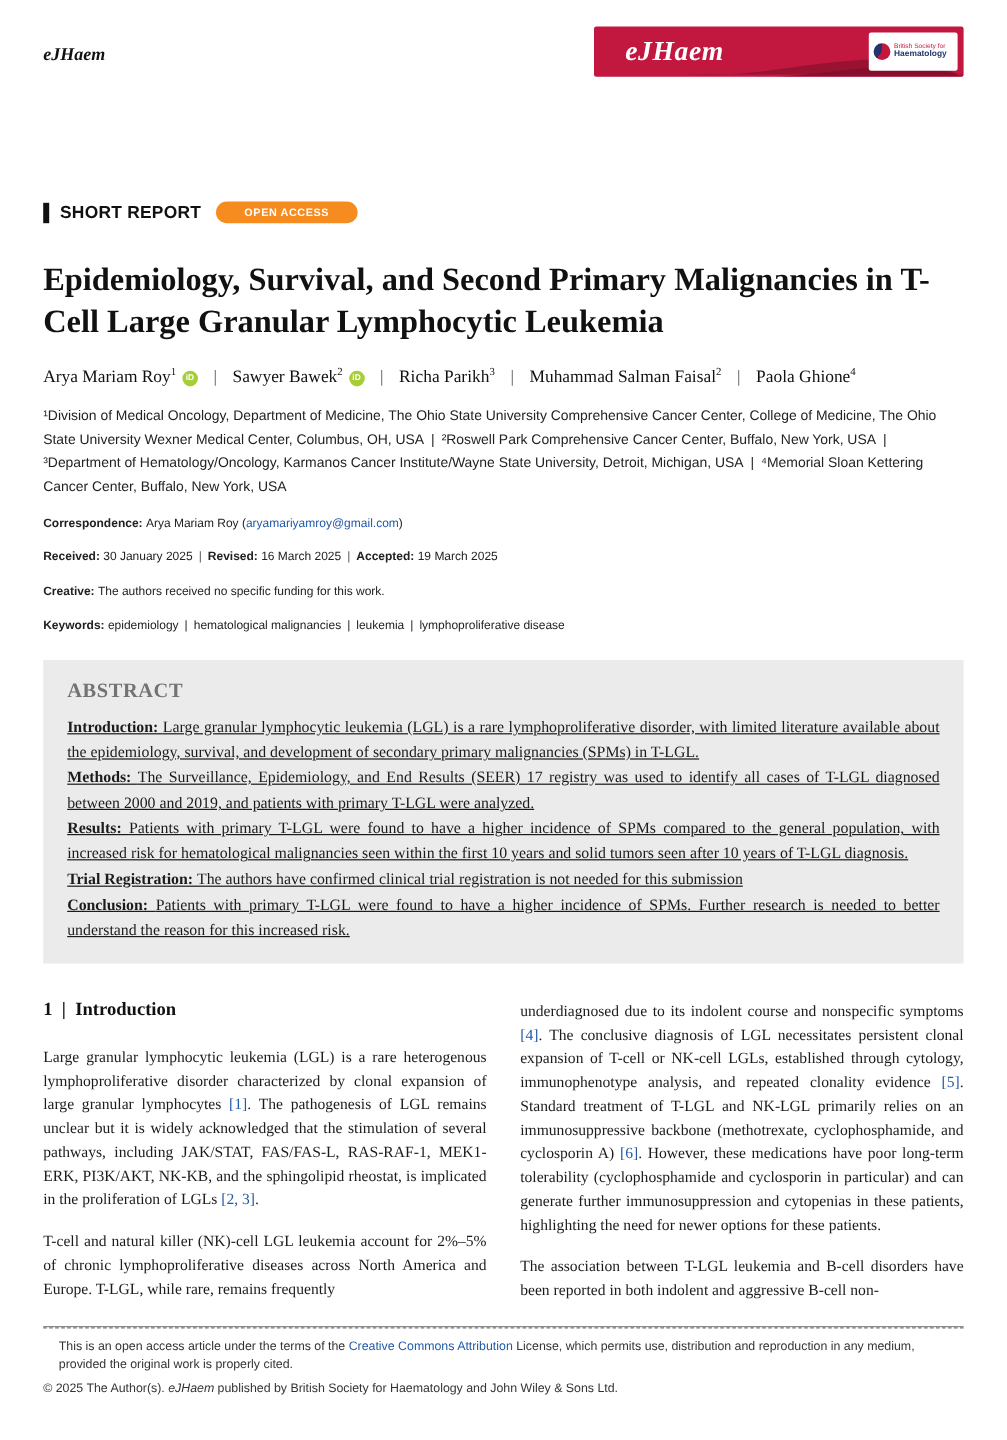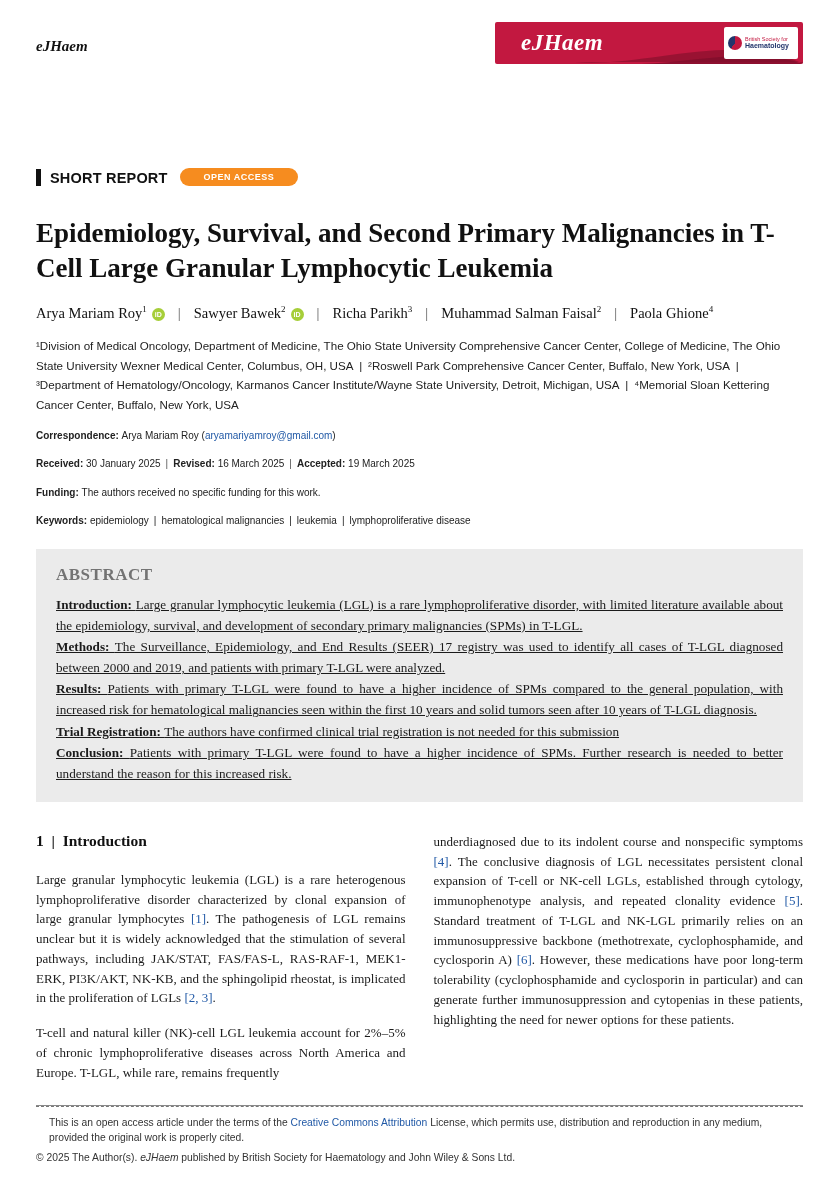--- a/index.html
+++ b/index.html
@@ -100,40 +100,41 @@
     <h1 class="title">Epidemiology, Survival, and Second Primary Malignancies in T-Cell Large Granular Lymphocytic Leukemia</h1>
 
     <div class="authors">
       <span class="author"><span>Arya Mariam Roy</span><sup>1</sup><span class="orcid">iD</span></span><span class="author-sep">|</span><span class="author"><span>Sawyer Bawek</span><sup>2</sup><span class="orcid">iD</span></span><span class="author-sep">|</span><span class="author"><span>Richa Parikh</span><sup>3</sup></span><span class="author-sep">|</span><span class="author"><span>Muhammad Salman Faisal</span><sup>2</sup></span><span class="author-sep">|</span><span class="author"><span>Paola Ghione</span><sup>4</sup></span>
     </div>
 
     <p class="affiliations">¹Division of Medical Oncology, Department of Medicine, The Ohio State University Comprehensive Cancer Center, College of Medicine, The Ohio State University Wexner Medical Center, Columbus, OH, USA | ²Roswell Park Comprehensive Cancer Center, Buffalo, New York, USA | ³Department of Hematology/Oncology, Karmanos Cancer Institute/Wayne State University, Detroit, Michigan, USA | ⁴Memorial Sloan Kettering Cancer Center, Buffalo, New York, USA</p>
 
     <p class="meta"><span class="seg-b">Correspondence: </span><span>Arya Mariam Roy (</span><span class="seg-link">aryamariyamroy@gmail.com</span><span>)</span></p>
     <p class="meta"><span class="seg-b">Received: </span><span>30 January 2025</span><span class="seg-sep"> | </span><span class="seg-b">Revised: </span><span>16 March 2025</span><span class="seg-sep"> | </span><span class="seg-b">Accepted: </span><span>19 March 2025</span></p>
-    <p class="meta"><span class="seg-b">Funding: </span><span>The authors received no specific funding for this work.</span></p>
+    <p class="meta"><span class="seg-b">Creative: </span><span>The authors received no specific funding for this work.</span></p>
     <p class="meta"><span class="seg-b">Keywords: </span><span>epidemiology | hematological malignancies | leukemia | lymphoproliferative disease</span></p>
 
     <section class="abstract">
       <h2>ABSTRACT</h2>
       <p><span class="seg-b">Introduction: </span><span>Large granular lymphocytic leukemia (LGL) is a rare lymphoproliferative disorder, with limited literature available about the epidemiology, survival, and development of secondary primary malignancies (SPMs) in T-LGL.</span></p>
       <p><span class="seg-b">Methods: </span><span>The Surveillance, Epidemiology, and End Results (SEER) 17 registry was used to identify all cases of T-LGL diagnosed between 2000 and 2019, and patients with primary T-LGL were analyzed.</span></p>
       <p><span class="seg-b">Results: </span><span>Patients with primary T-LGL were found to have a higher incidence of SPMs compared to the general population, with increased risk for hematological malignancies seen within the first 10 years and solid tumors seen after 10 years of T-LGL diagnosis.</span></p>
       <p><span class="seg-b">Trial Registration: </span><span>The authors have confirmed clinical trial registration is not needed for this submission</span></p>
       <p><span class="seg-b">Conclusion: </span><span>Patients with primary T-LGL were found to have a higher incidence of SPMs. Further research is needed to better understand the reason for this increased risk.</span></p>
     </section>
 
     <section class="columns">
       <div class="col">
         <h3 class="section-heading">1 | Introduction</h3>
         <p class="body-p"><span>Large granular lymphocytic leukemia (LGL) is a rare heterogenous lymphoproliferative disorder characterized by clonal expansion of large granular lymphocytes </span><span class="seg-link">[1]</span><span>. The pathogenesis of LGL remains unclear but it is widely acknowledged that the stimulation of several pathways, including JAK/STAT, FAS/FAS-L, RAS-RAF-1, MEK1-ERK, PI3K/AKT, NK-KB, and the sphingolipid rheostat, is implicated in the proliferation of LGLs </span><span class="seg-link">[2, 3]</span><span>.</span></p>
         <p class="body-p"><span>T-cell and natural killer (NK)-cell LGL leukemia account for 2%–5% of chronic lymphoproliferative diseases across North America and Europe. T-LGL, while rare, remains frequently</span></p>
       </div>
       <div class="col">
         <p class="body-p"><span>underdiagnosed due to its indolent course and nonspecific symptoms </span><span class="seg-link">[4]</span><span>. The conclusive diagnosis of LGL necessitates persistent clonal expansion of T-cell or NK-cell LGLs, established through cytology, immunophenotype analysis, and repeated clonality evidence </span><span class="seg-link">[5]</span><span>. Standard treatment of T-LGL and NK-LGL primarily relies on an immunosuppressive backbone (methotrexate, cyclophosphamide, and cyclosporin A) </span><span class="seg-link">[6]</span><span>. However, these medications have poor long-term tolerability (cyclophosphamide and cyclosporin in particular) and can generate further immunosuppression and cytopenias in these patients, highlighting the need for newer options for these patients.</span></p>
+        <p class="body-p"><span>The association between T-LGL leukemia and B-cell disorders have been reported in both indolent and aggressive B-cell non-</span></p>
       </div>
     </section>
   </main>
 
   <footer>
     <hr class="rule">
     <hr class="rule dashed">
     <p class="foot-note tight"><span>This is an open access article under the terms of the </span><span class="seg-link">Creative Commons Attribution</span><span> License, which permits use, distribution and reproduction in any medium, provided the original work is properly cited.</span></p>
     <p class="foot-note copy"><span>© 2025 The Author(s). </span><span class="seg-i">eJHaem</span><span> published by British Society for Haematology and John Wiley &amp; Sons Ltd.</span></p>
 

